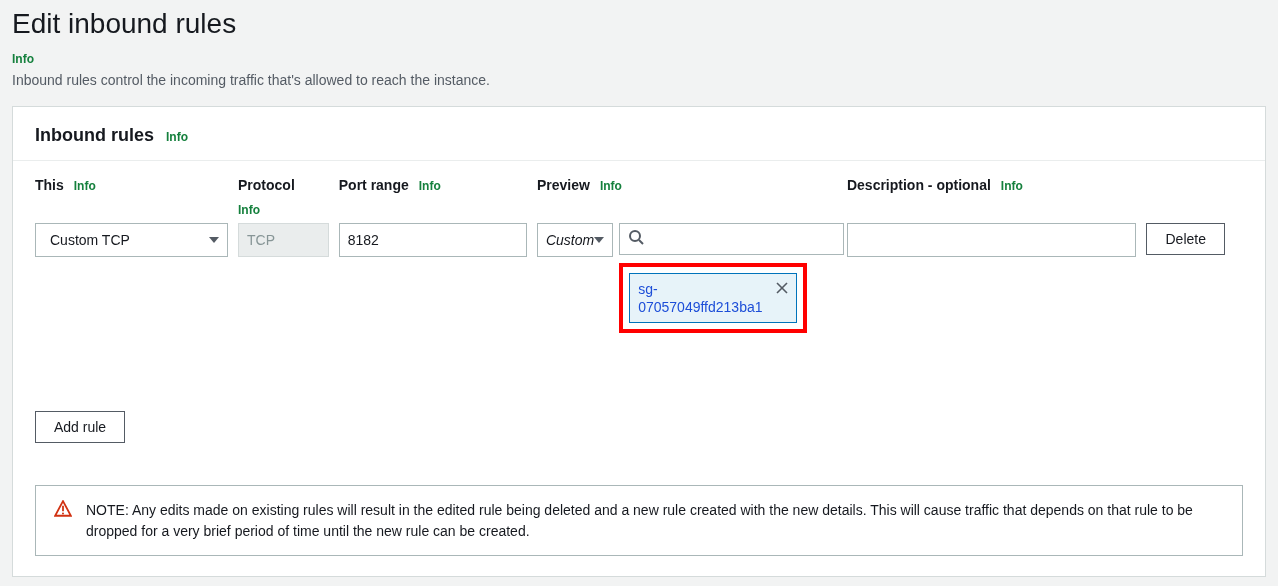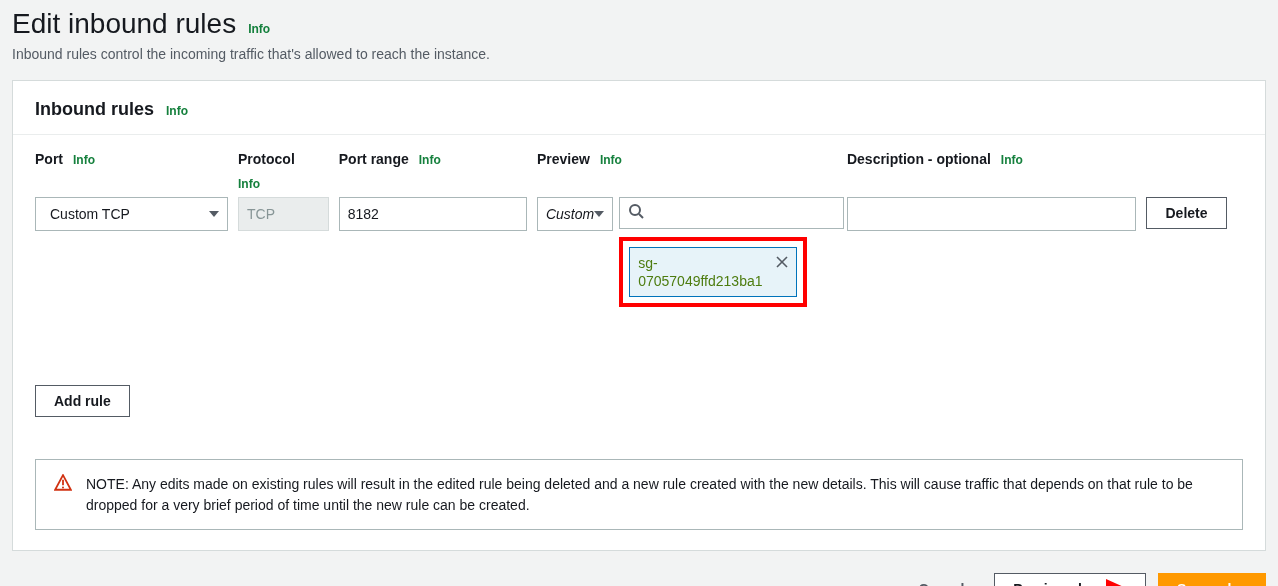--- a/index.html
+++ b/index.html
@@ -15,20 +15,21 @@
   .page-header {
     padding: 8px 12px 0 12px;
   }
   .page-title {
     font-size: 28px;
     font-weight: 400;
     margin: 0 0 6px 0;
     display: flex;
     align-items: baseline;
     gap: 12px;
+    flex-direction: column;
   }
   .page-subtitle {
     font-size: 14px;
     color: #545b64;
     margin: 4px 0 18px 0;
   }
   .info-link {
     color: #15803d;
     font-size: 12px;
     font-weight: 700;
@@ -114,39 +115,39 @@
   .token-highlight {
     border: 4px solid #ff0000;
     padding: 6px;
     display: inline-block;
   }
   .token {
     background: #e7f3f9;
     border: 1px solid #0073bb;
     padding: 6px 28px 6px 8px;
     font-size: 14px;
-    color: #4d7c0f;
+    color: #1d4ed8;
     width: 168px;
     position: relative;
     line-height: 1.3;
   }
   .token .remove {
     position: absolute;
     right: 6px;
     top: 6px;
     width: 16px; height: 16px;
     cursor: pointer;
     color: #545b64;
   }
   .btn {
     border: 1px solid #545b64;
     background: #fff;
     color: #16191f;
     font-size: 14px;
-    font-weight: 700;
+    font-weight: 400;
     padding: 6px 18px;
     cursor: pointer;
     height: 32px;
     display: inline-flex;
     align-items: center;
   }
   .btn.primary {
     background: #ff9900;
     border-color: #ff9900;
     color: #fff;
@@ -202,21 +203,21 @@
   <div class="panel-header">
     <span class="panel-title">Inbound rules</span>
     <span class="info-link">Info</span>
   </div>
 
   <div class="rules-body">
 
     <div class="cols">
       <div class="col-type">
         <div class="col-header">
-          <span>Port</span>
+          <span>This</span>
           <span class="info-link">Info</span>
         </div>
         <div class="field select" style="padding-left:14px">
           <span>Custom TCP</span>
           <span class="caret"></span>
         </div>
       </div>
 
       <div class="col-protocol">
         <div class="col-header stack">

